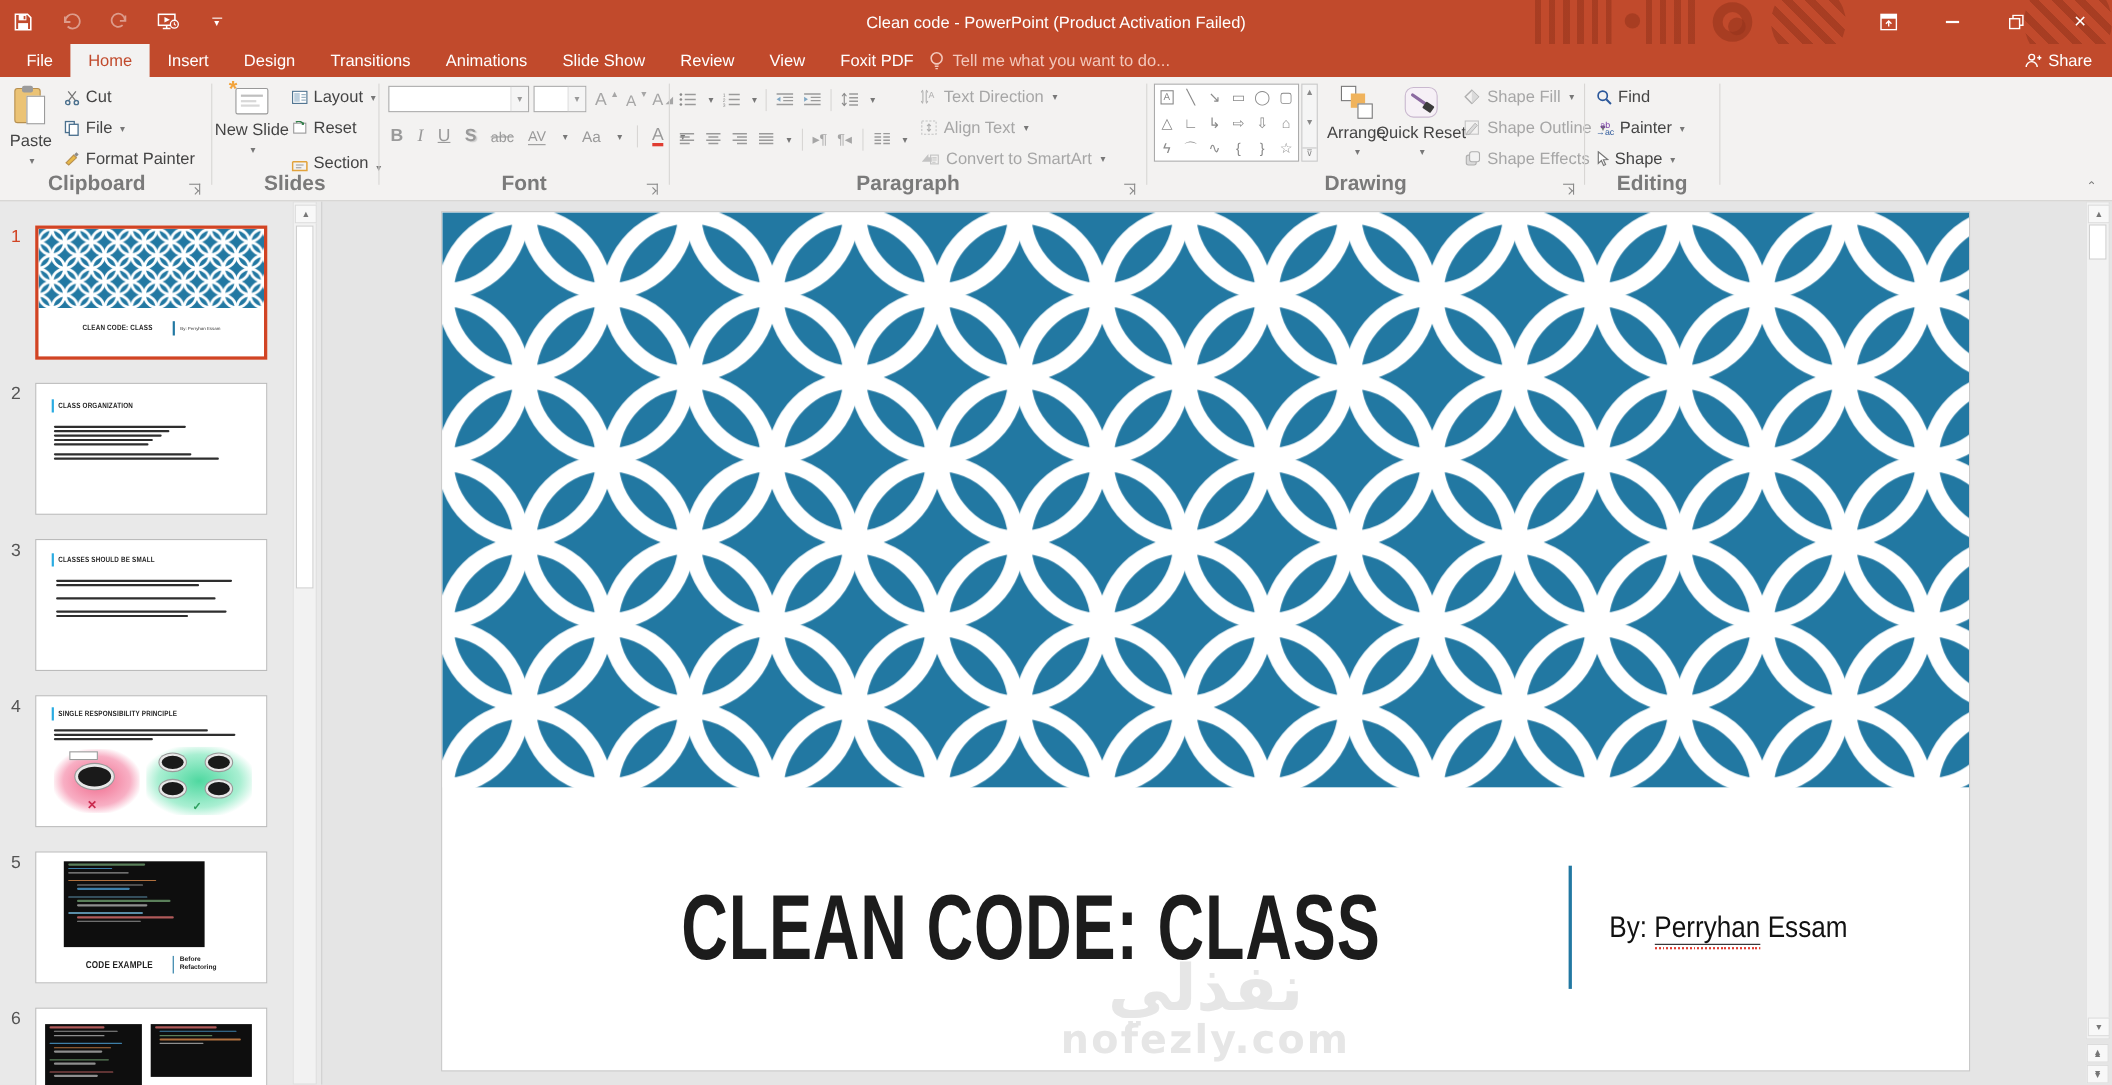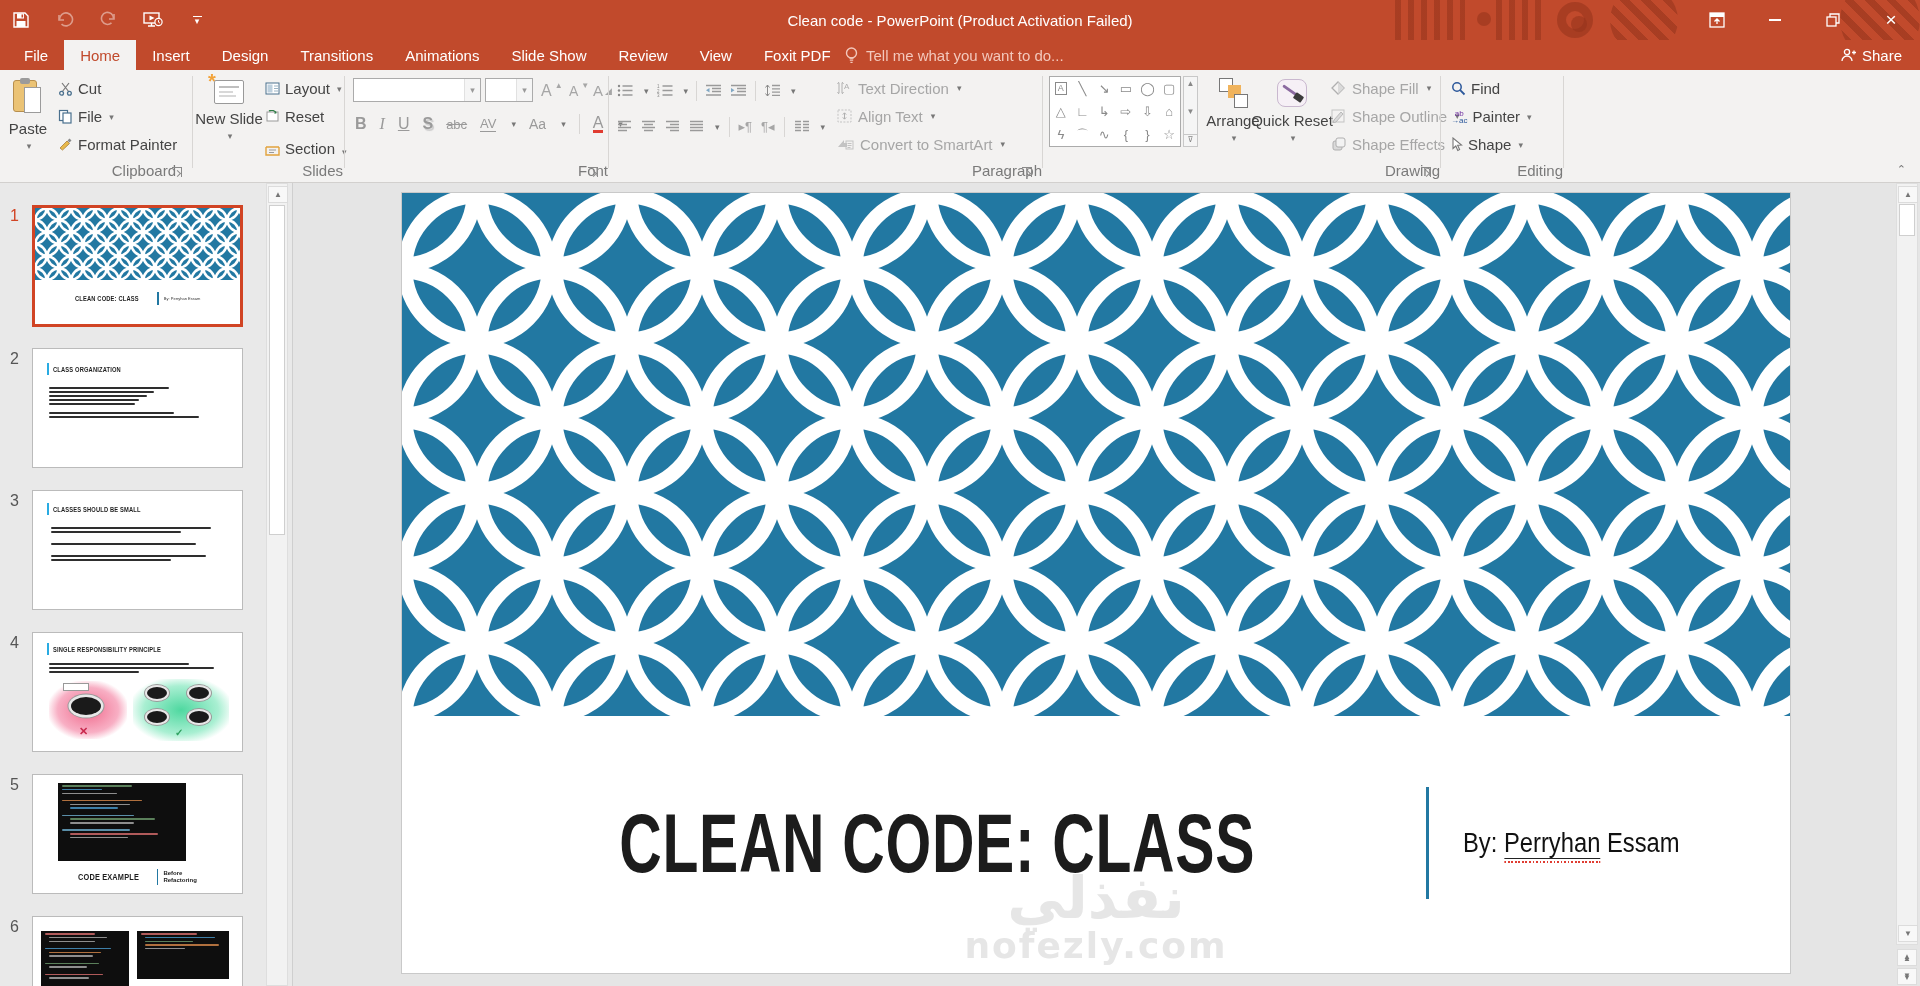--- a/index.html
+++ b/index.html
@@ -30,21 +30,21 @@
   .tellme { position:absolute; left:845px; top:0; height:30px; display:flex; align-items:center;
     gap:8px; color:#F3C8BC; font-size:15px; }
   .share-btn { position:absolute; right:8px; top:0; height:30px; display:flex; align-items:center;
     gap:6px; color:#fff; font-size:15px; padding:0 10px; }
 
   
   .ribbon { position:absolute; left:0; top:70px; width:1920px; height:113px; background:#F3F2F1;
     border-bottom:1px solid #D2D0CE; z-index:20; font-size:15px; color:#444; }
   .rgroup { position:absolute; top:0; height:112px; }
   .rsep { position:absolute; top:6px; height:92px; width:1px; background:#D8D6D4; }
-  .glabel { position:absolute; bottom:3px; left:0; right:0; text-align:right; font-size:15px; color:#7A7A7A; }
+  .glabel { position:absolute; bottom:3px; left:0; right:0; text-align:center; font-size:19px; color:#7A7A7A;font-weight:bold; }
   .launcher { position:absolute; bottom:5px; width:10px; height:10px;
     border-left:1px solid #8A8A8A; border-bottom:1px solid #8A8A8A; transform:rotate(180deg); }
   .launcher:after { content:""; position:absolute; left:1px; top:1px; width:4px; height:4px;
     border-left:1px solid #8A8A8A; border-bottom:1px solid #8A8A8A; transform:rotate(45deg); }
   .bigbtn { display:flex; flex-direction:column; align-items:center; justify-content:flex-start;
     gap:4px; padding-top:6px; height:84px; }
   .bigbtn .lbl { text-align:center; line-height:17px; }
   .smallrow { display:flex; align-items:center; gap:5px; height:25px; font-size:15px; white-space:nowrap; }
   .drop { font-size:9px; color:#777; margin-left:2px; }
   .dis { color:#A6A6A6; }

